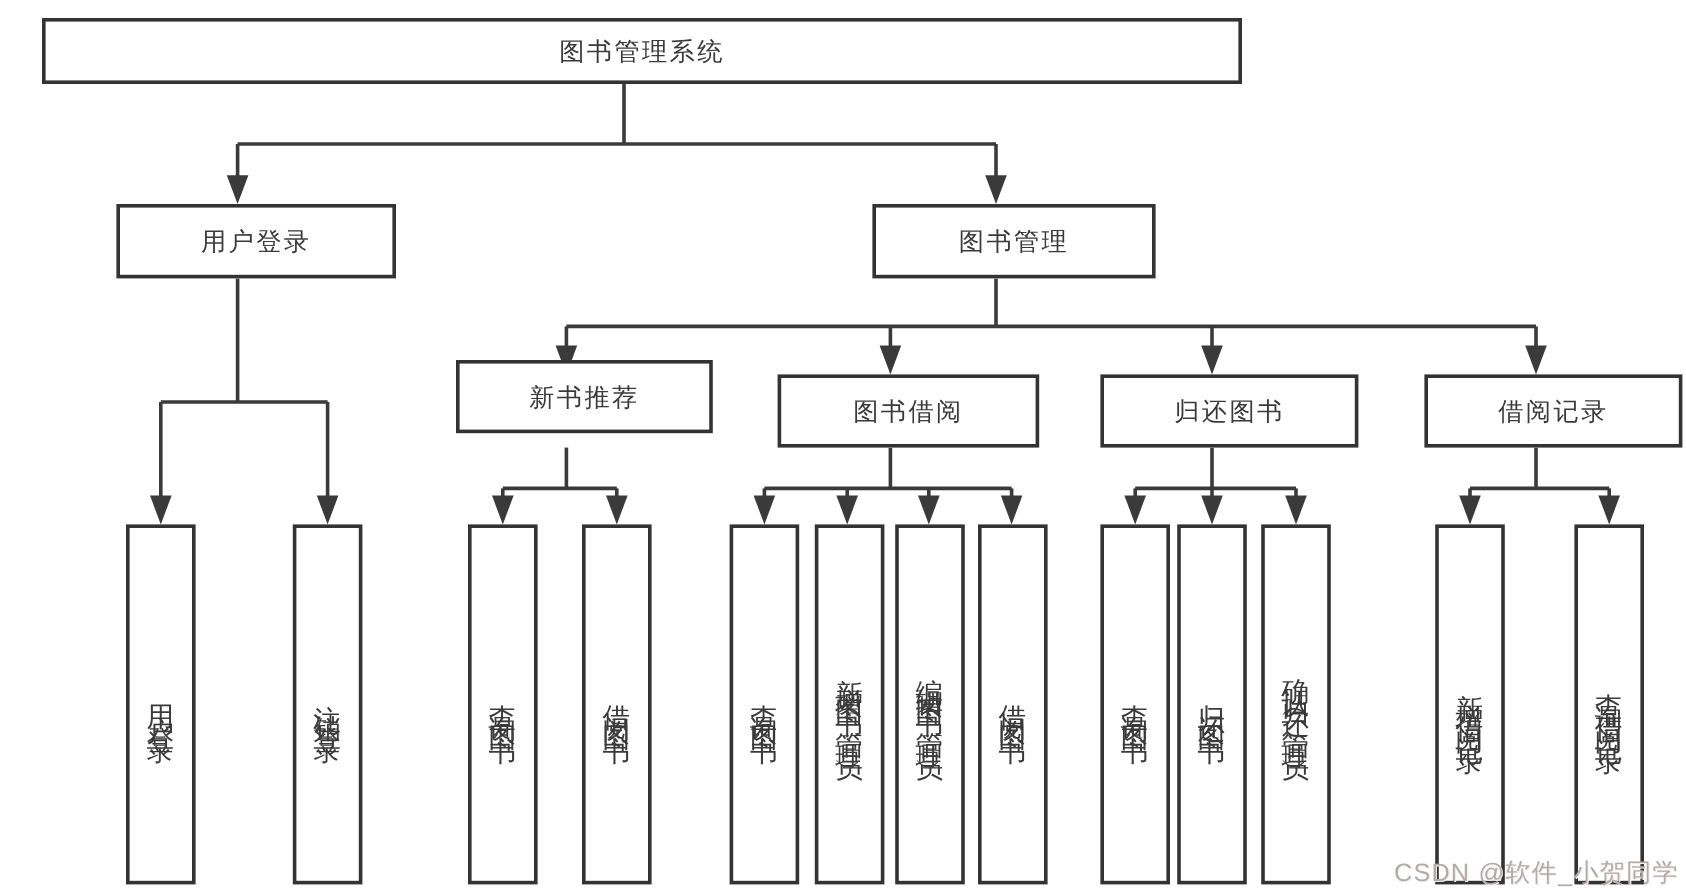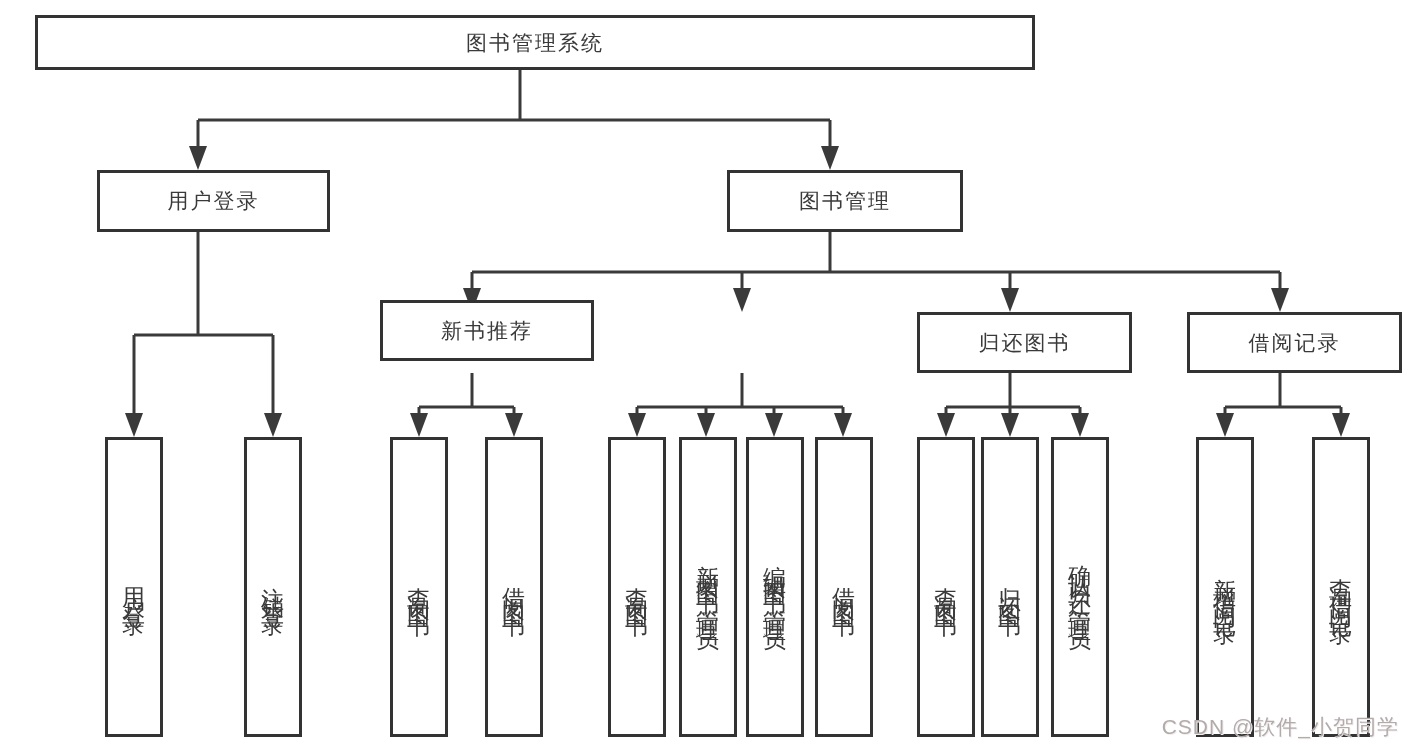--- a/index.html
+++ b/index.html
@@ -134,20 +134,21 @@
       <polygon points="1332,413 1350,413 1341,437"></polygon>
     </g>
   </svg>
 
   <div class="node" style="left:20px;top:15px;width:1000px;height:55px;">图书管理系统</div>
 
   <div class="node" style="left:82px;top:170px;width:233px;height:62px;">用户登录</div>
   <div class="node" style="left:712px;top:170px;width:236px;height:62px;">图书管理</div>
 
   <div class="node" style="left:365px;top:300px;width:214px;height:61px;">新书推荐</div>
+  <div class="node" style="left:633px;top:312px;width:218px;height:61px;">图书借阅</div>
   <div class="node" style="left:902px;top:312px;width:215px;height:61px;">归还图书</div>
   <div class="node" style="left:1172px;top:312px;width:215px;height:61px;">借阅记录</div>
 
   <div class="leaf" style="left:105px;">用户登录</div>
   <div class="leaf" style="left:244px;">注销登录</div>
 
   <div class="leaf" style="left:390px;">查询图书</div>
   <div class="leaf" style="left:485px;">借阅图书</div>
 
   <div class="leaf" style="left:608px;">查询图书</div>

